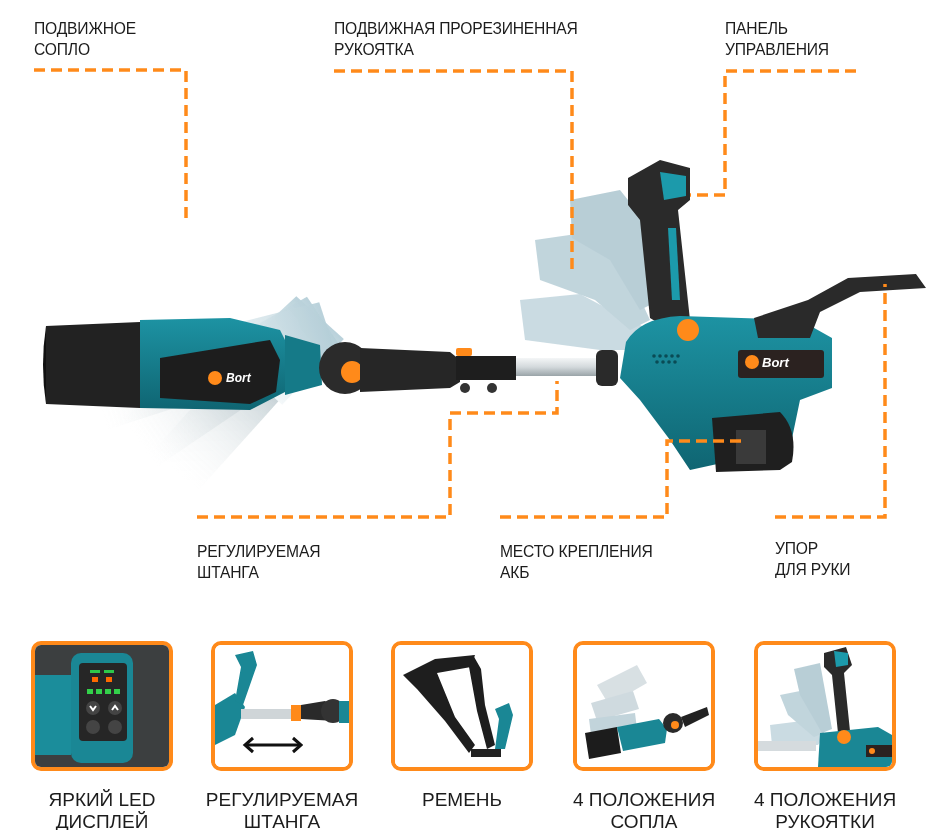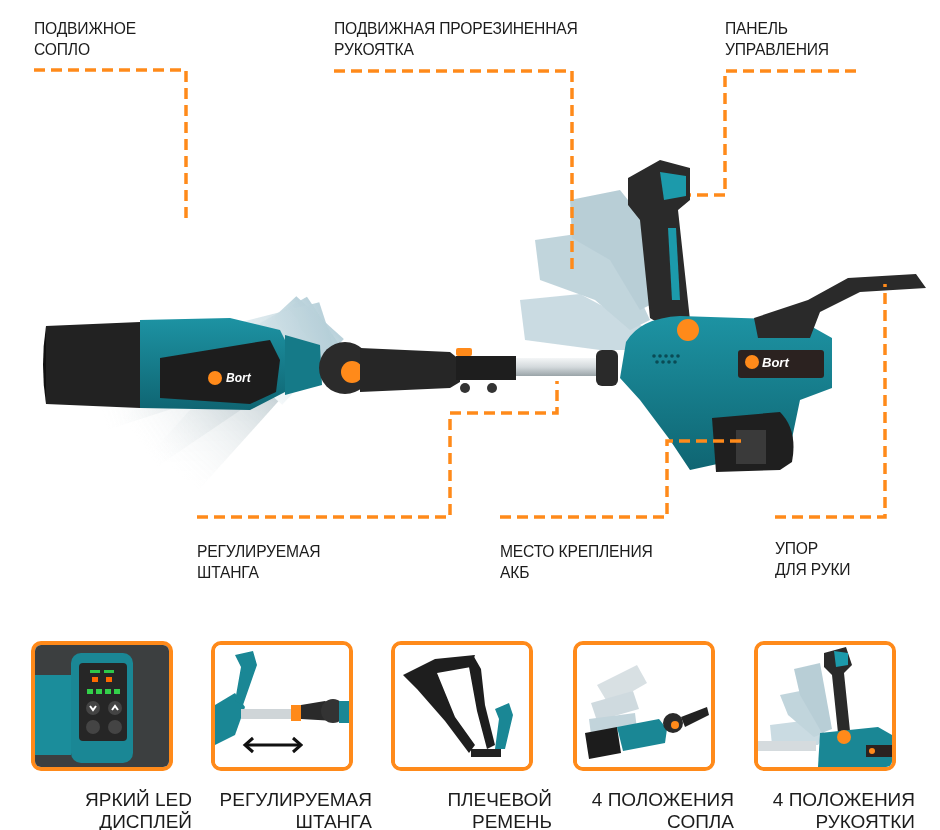--- a/index.html
+++ b/index.html
@@ -13,21 +13,21 @@
   svg.overlay { position: absolute; left: 0; top: 0; width: 940px; height: 830px; }
   .thumb {
     position: absolute; top: 641px; width: 142px; height: 130px;
     border: 4px solid #ff8a1a; border-radius: 10px; overflow: hidden; background: #fff;
   }
   .thumb svg { width: 100%; height: 100%; display: block; }
   .cap {
     position: absolute; top: 789px; width: 180px; text-align: center;
     font-size: 19px; line-height: 22px; color: #1c1c1c; text-transform: uppercase;
   }
-  .cap span { display: block; white-space: nowrap; text-align: right; }
+  .cap span { display: block; white-space: nowrap; }
 </style>
 </head>
 <body>
 
 <svg class="overlay" viewBox="0 0 940 830">
   <defs>
     <linearGradient id="ghost" x1="0" y1="0" x2="1" y2="0">
       <stop offset="0" stop-color="#ffffff" stop-opacity="0.2"></stop>
       <stop offset="1" stop-color="#b9c7cc" stop-opacity="0.9"></stop>
     </linearGradient>
@@ -245,21 +245,20 @@
 
 <div class="cap" style="left:12px;">
   <span>Яркий LED</span>
   <span>дисплей</span>
 </div>
 <div class="cap" style="left:192px;">
   <span>Регулируемая</span>
   <span>штанга</span>
 </div>
 <div class="cap" style="left:372px;">
-  <span>Плечевой</span>
   <span>ремень</span>
 </div>
 <div class="cap" style="left:554px;">
   <span>4 положения</span>
   <span>сопла</span>
 </div>
 <div class="cap" style="left:735px;">
   <span>4 положения</span>
   <span>рукоятки</span>
 </div>

